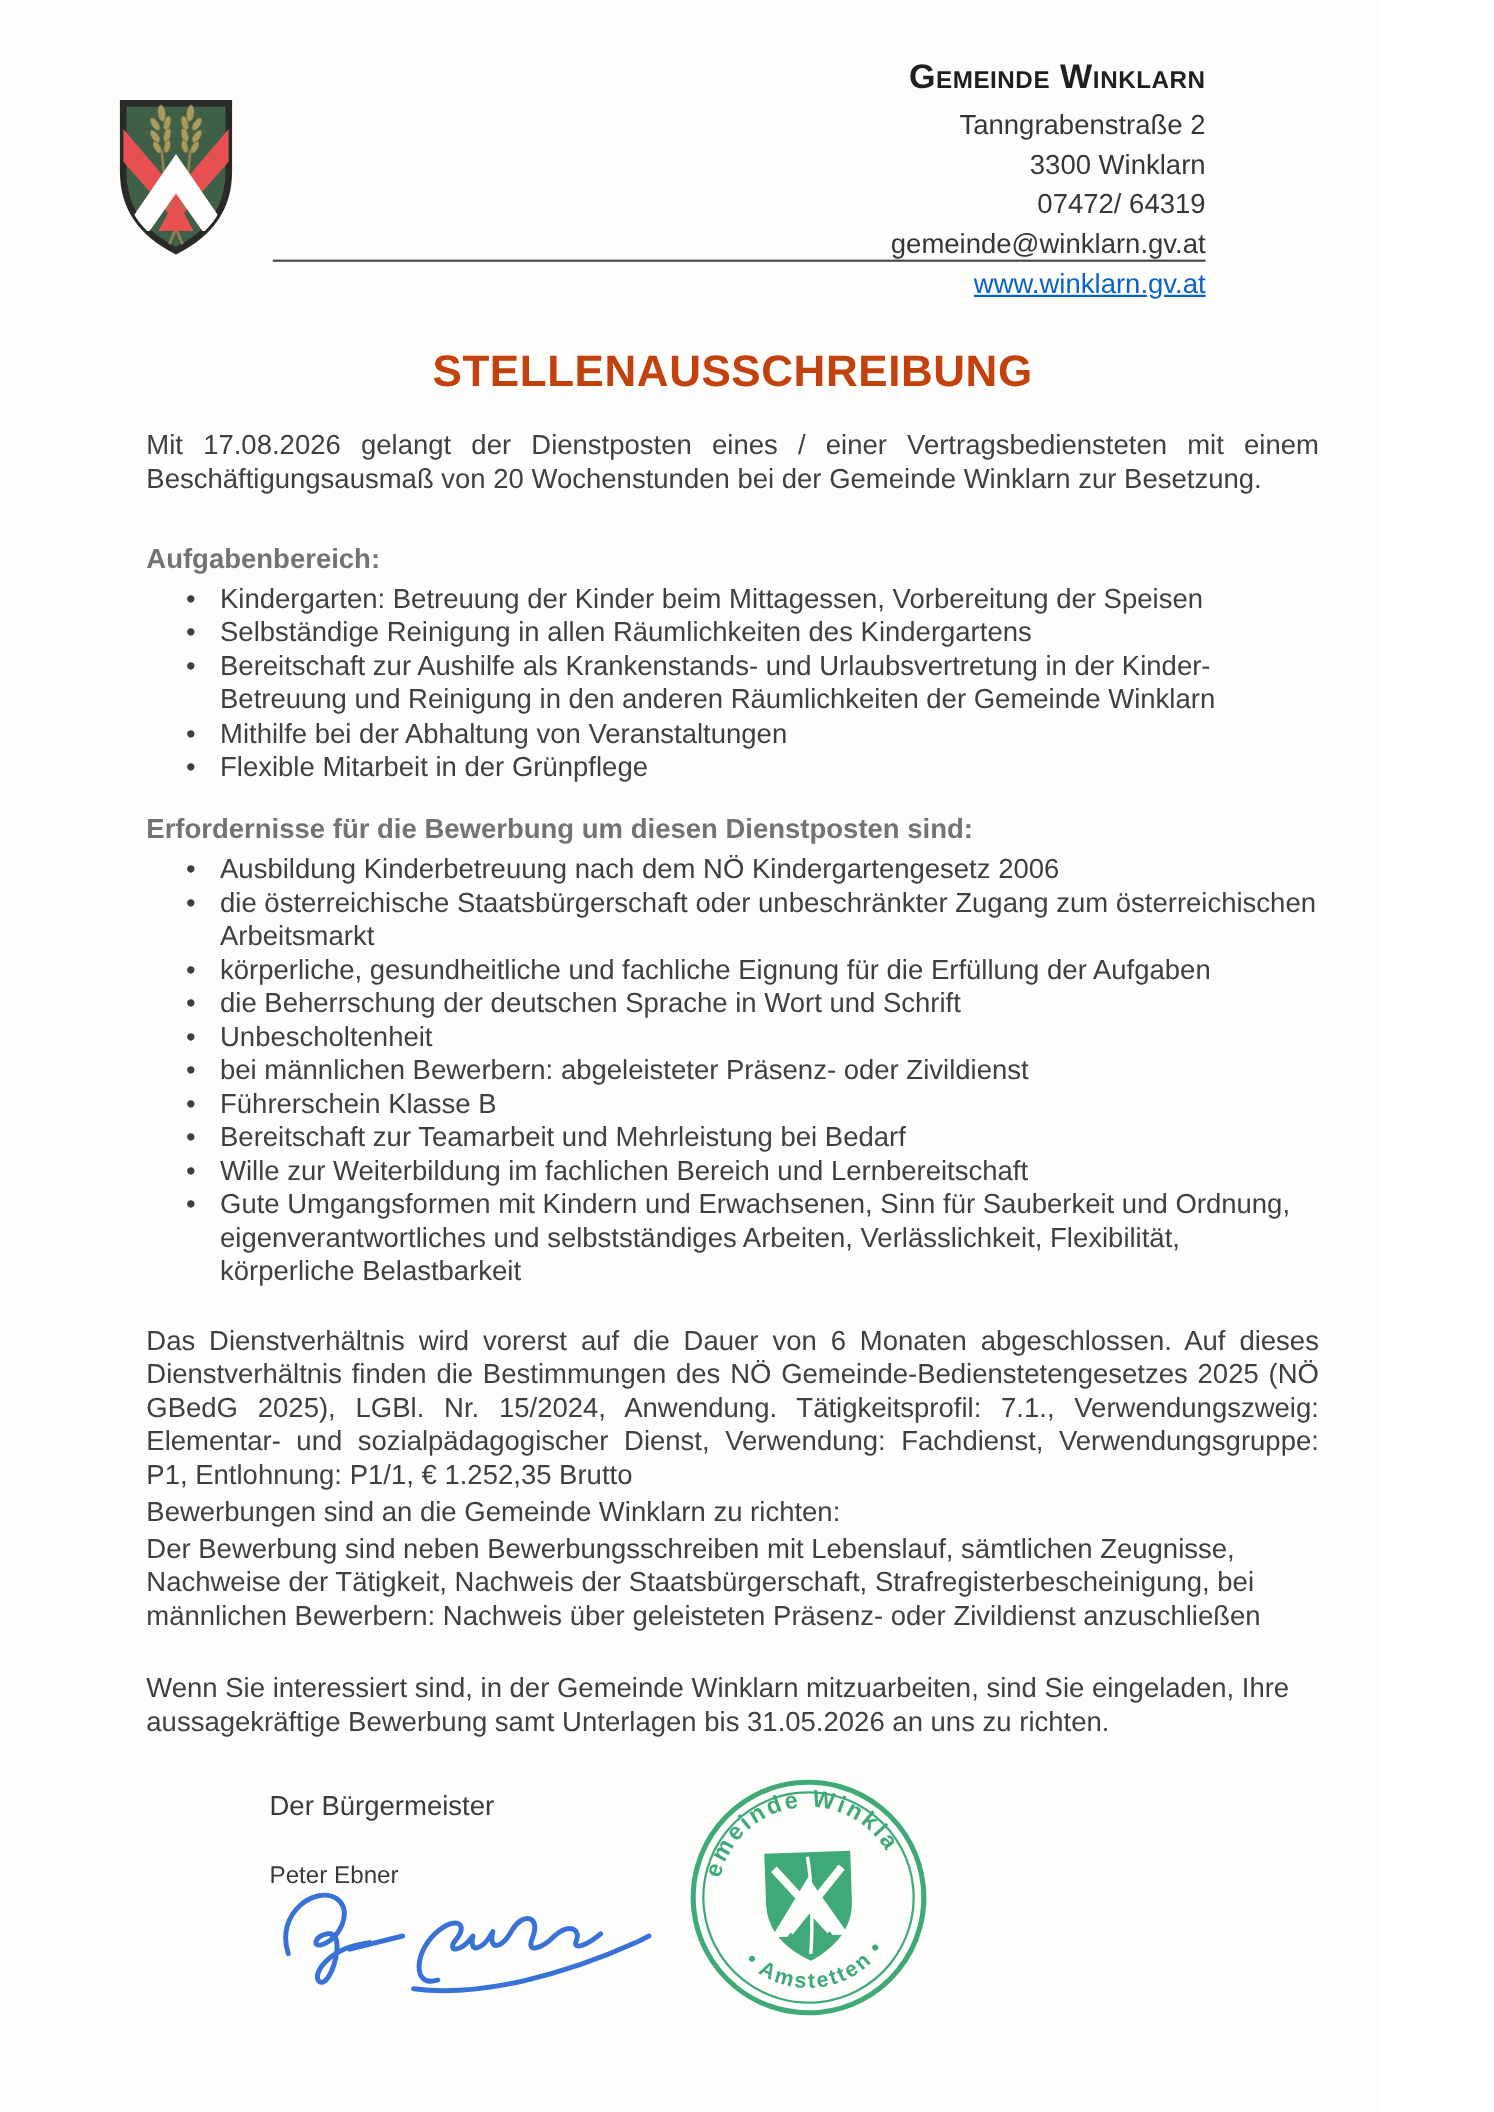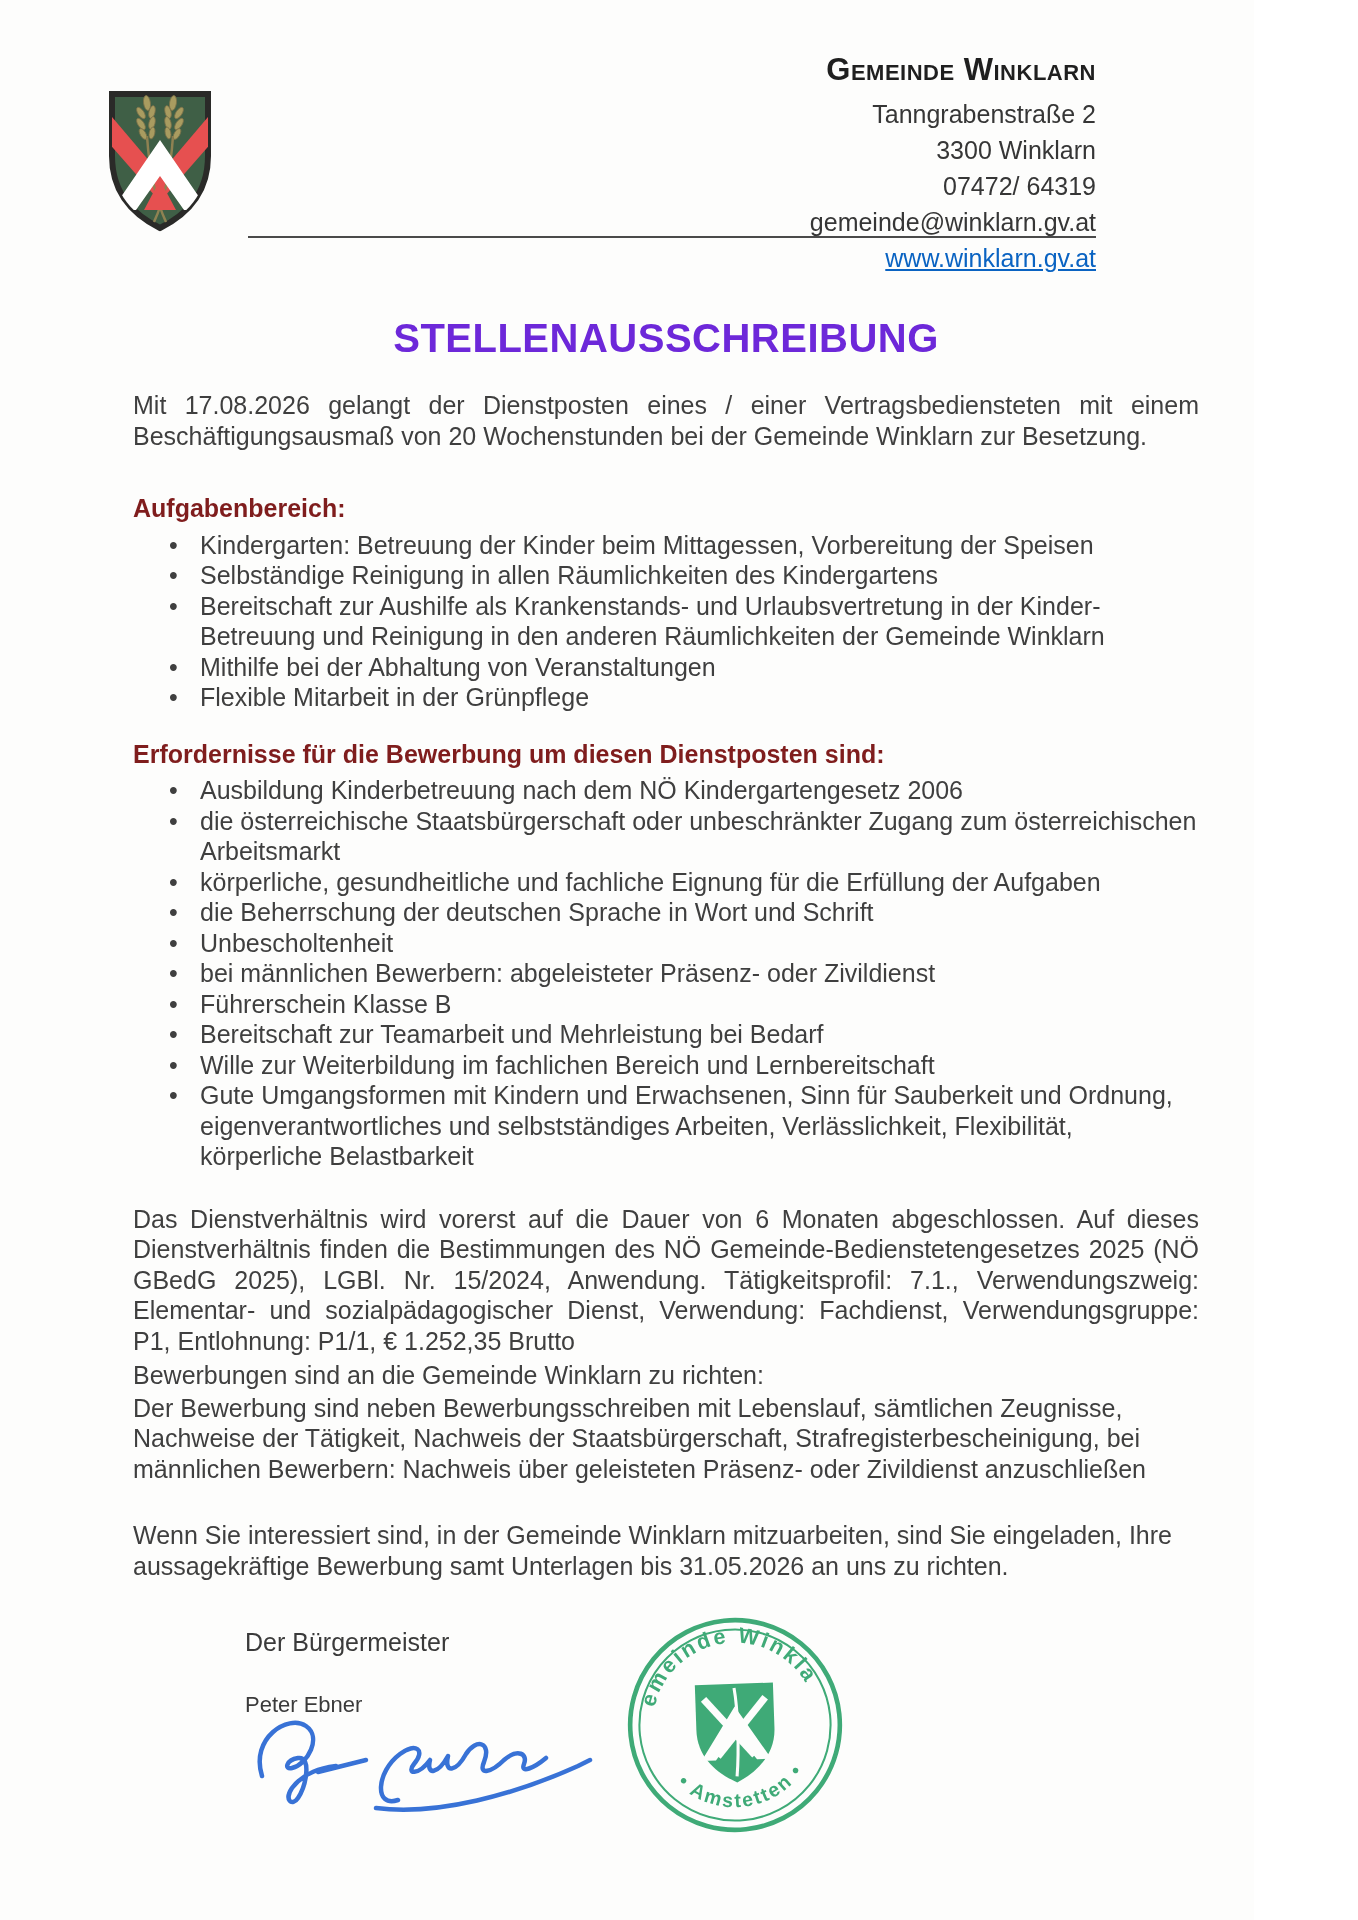--- a/index.html
+++ b/index.html
@@ -31,25 +31,25 @@
   .website-row { position:absolute; right:158px; top:244px; font-size:25px; }
   .website-row a { color:#0a63c2; cursor:pointer; }
 
   
   .main {
     position:absolute; left:133px; top:316px; width:1066px;
     font-size:25px; line-height:30.5px;
   }
   .doc-title {
     text-align:center; font-size:40px; line-height:44px;
-    font-weight:bold; color:#6d28d9; letter-spacing:0.5px;
+    font-weight:bold; color:#c2410c; letter-spacing:0.5px;
   }
   p.just { text-align:justify; }
   .intro { margin-top:30px; }
-  .sec-h { font-weight:bold; color:#7f1d1d; }
+  .sec-h { font-weight:bold; color:#737373; }
   .sec-h.first { margin-top:42px; margin-bottom:6px; }
   .sec-h.second { margin-top:26px; margin-bottom:6px; }
   ul.blist { list-style:none; }
   ul.blist li { position:relative; padding-left:67px; }
   ul.blist li::before {
     content:"\2022";
     position:absolute; left:36px; top:0;
     color:#3f3f3f;
   }
   .terms { margin-top:32px; }

